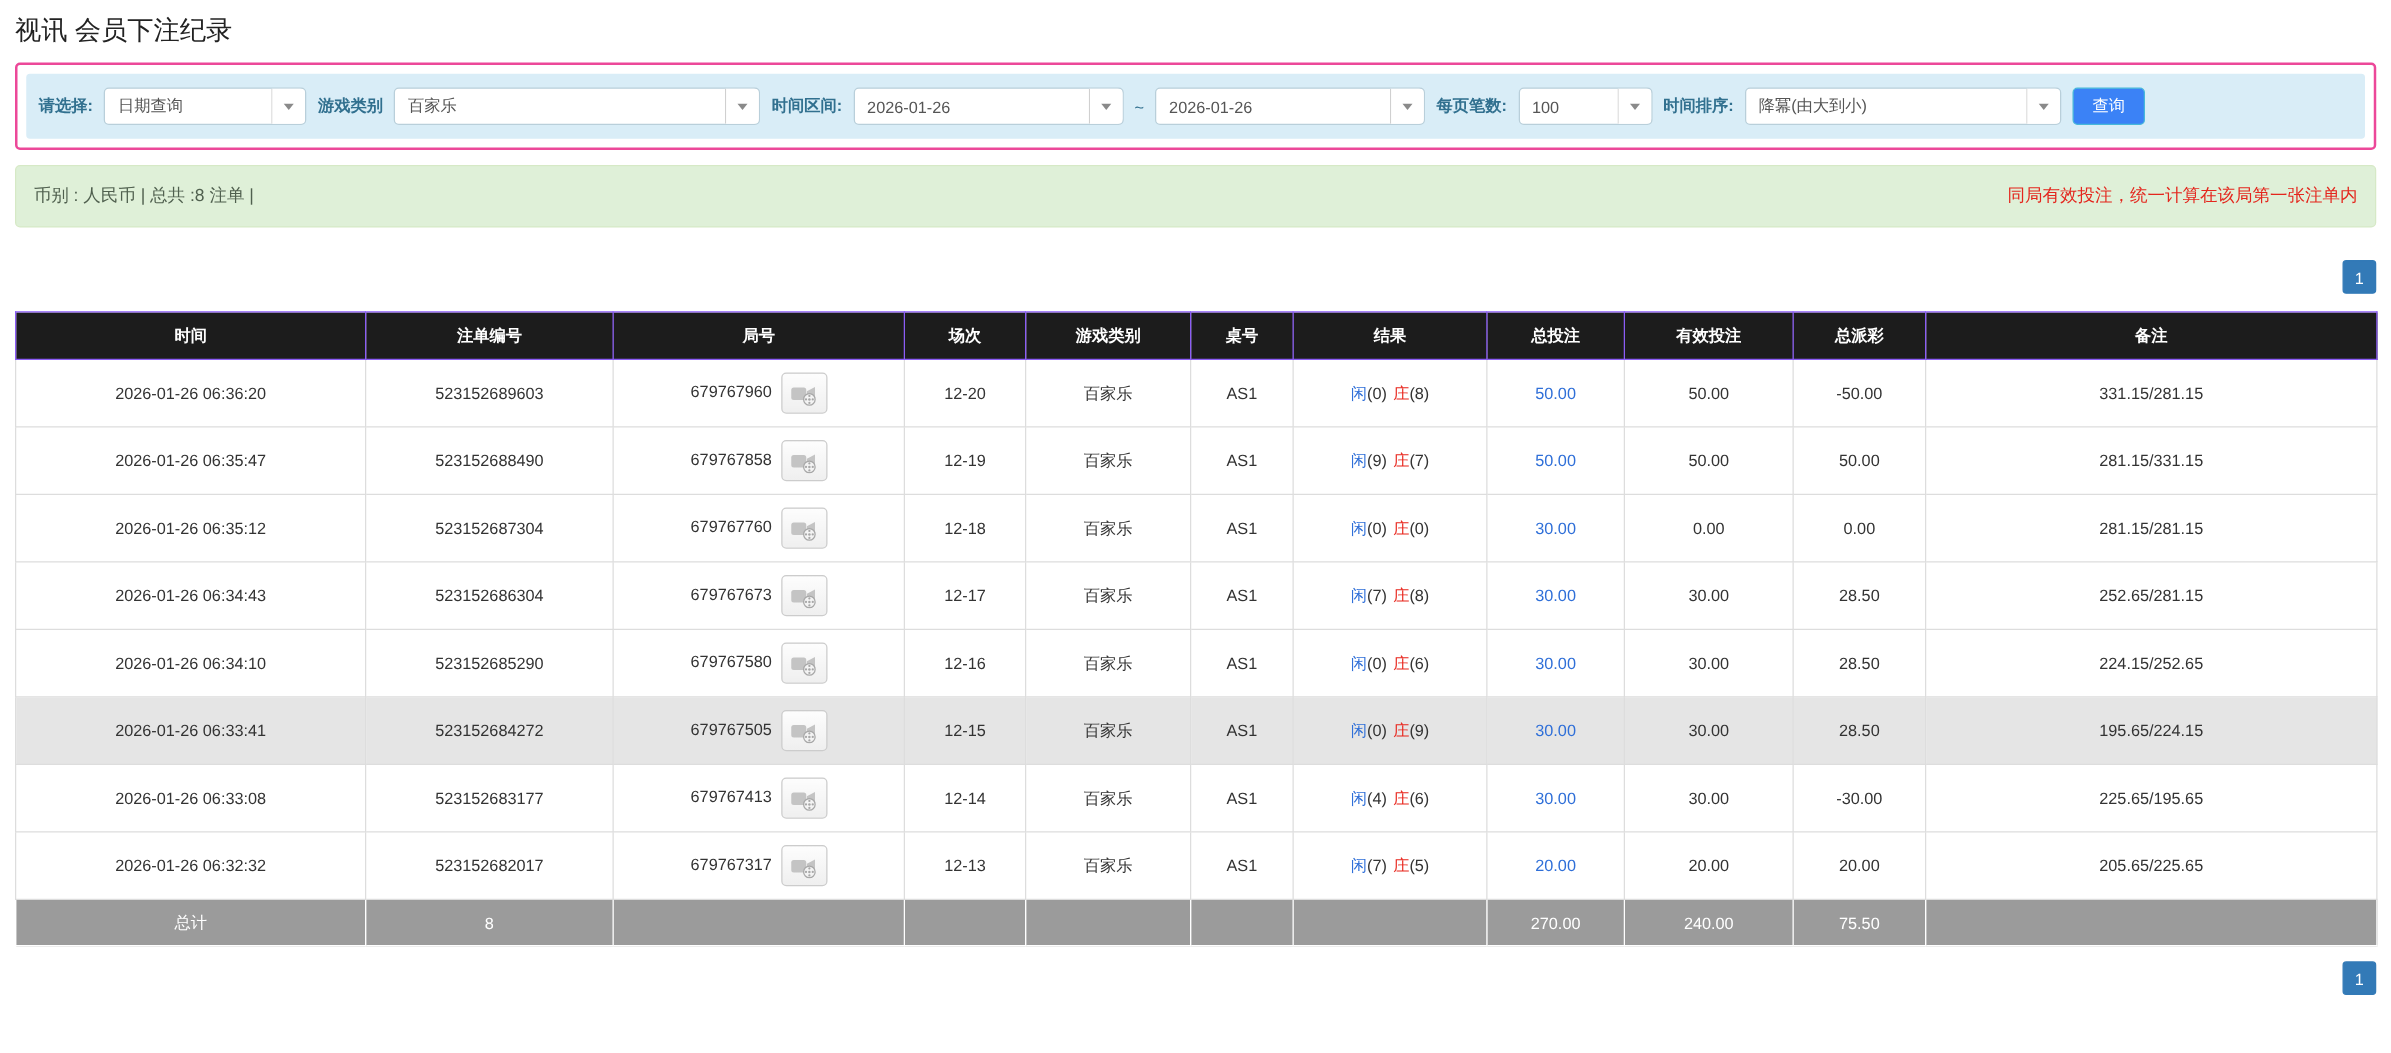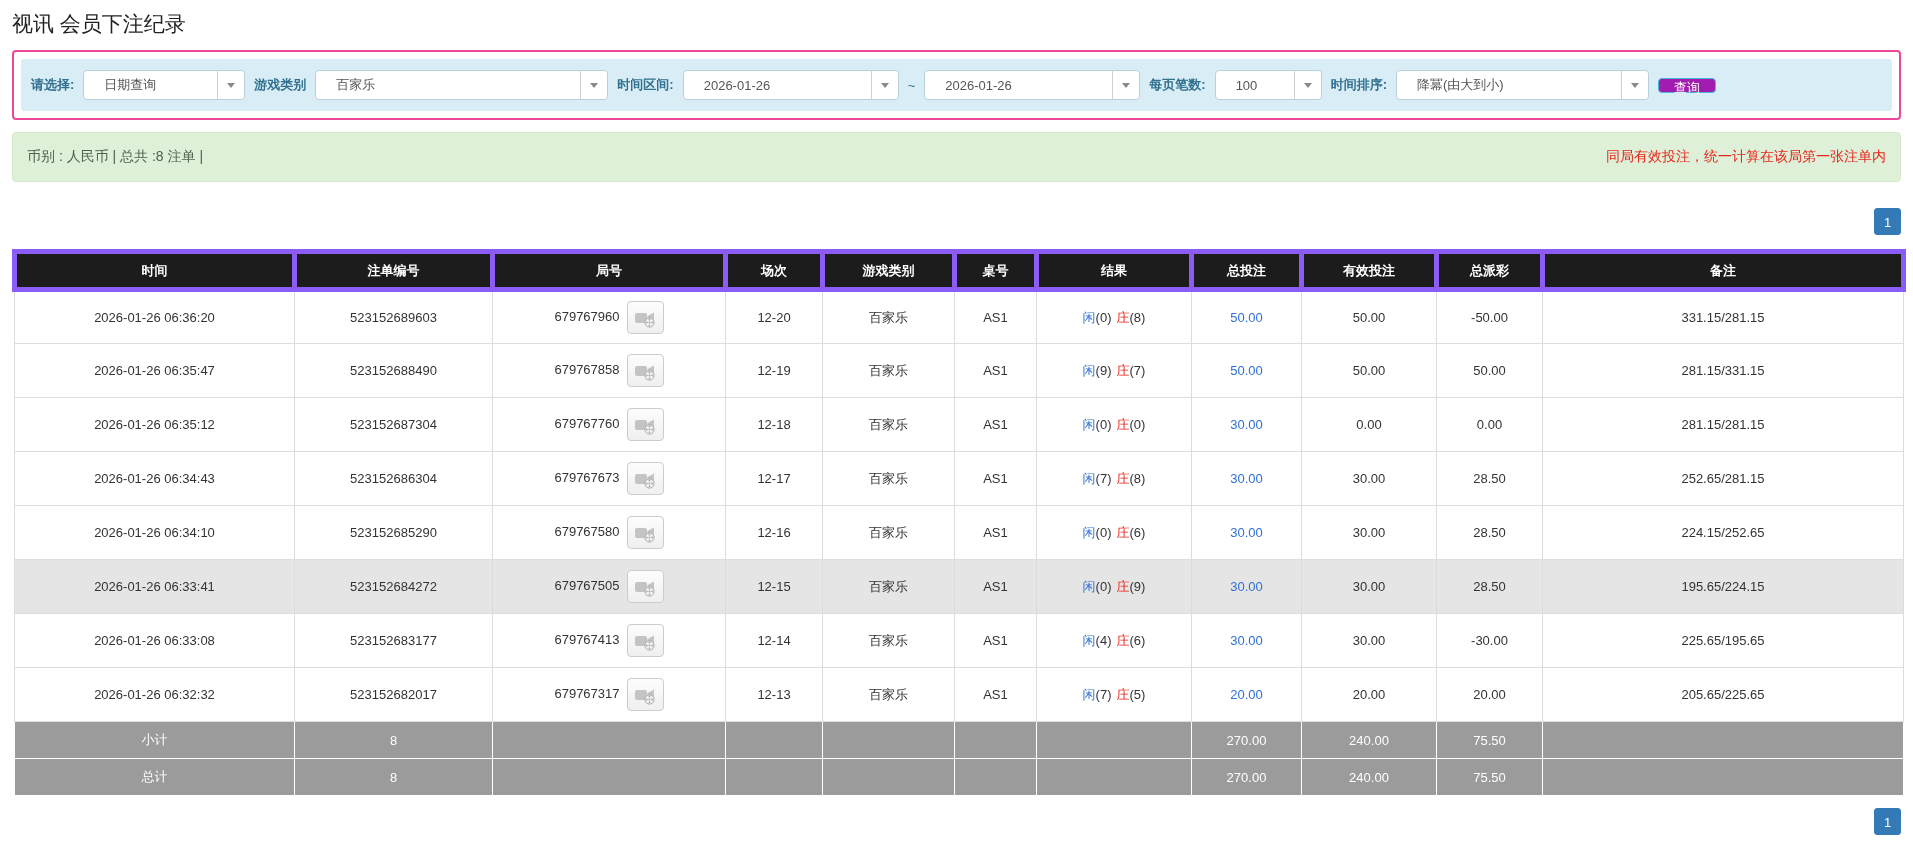--- a/index.html
+++ b/index.html
@@ -9,39 +9,39 @@
     font-family:"Liberation Sans","DejaVu Sans",sans-serif;
     color:#333; overflow:hidden;
   }
   .page-title { margin:10px 0 0 12px; font-size:21px; font-weight:400; color:#222; }
 
   
   .filter-panel { margin:12px 12px 0; border:2px solid #ec4899; border-radius:4px; padding:7px; background:#fff; }
   .filter-bar { background:#d9edf7; border-radius:3px; padding:11px 10px; display:flex; align-items:center; gap:9px; }
   .f-label { color:#31708f; font-weight:bold; font-size:13px; white-space:nowrap; }
   .sel { background:#fff; border:1px solid #b9cfda; border-radius:4px; height:30px; display:flex; align-items:center; font-size:13px; color:#555; cursor:pointer; }
-  .sel .txt { padding:0 20px; flex:1; white-space:nowrap; overflow:hidden; }
+  .sel .txt { padding:0 10px; flex:1; white-space:nowrap; overflow:hidden; }
   .sel .arrow { width:27px; align-self:stretch; border-left:1px solid #d0d0d0; display:flex; align-items:center; justify-content:center; border-radius:0 4px 4px 0; background:#fff; }
   .caret { width:0; height:0; border-left:4px solid transparent; border-right:4px solid transparent; border-top:5px solid #8a8a8a; }
   .tilde { font-size:13px; color:#31708f; }
-  .search-btn { background:#a21caf; border:1px solid #46b8da; color:#fff; font-size:13px; border-radius:4px; height:15px; padding:0 15px; cursor:pointer; }
+  .search-btn { background:#3b82f6; border:1px solid #46b8da; color:#fff; font-size:13px; border-radius:4px; height:30px; padding:0 15px; cursor:pointer; }
 
   
   .summary-bar { margin:12px 12px 0; background:#dff0d8; border:1px solid #d6e9c6; border-radius:4px; height:50px; display:flex; align-items:center; justify-content:space-between; padding:0 14px; font-size:14px; }
   .summary-left { color:#50604f; }
   .summary-right { color:#e4261d; }
 
   
   .pager { text-align:right; margin:26px 12px 0; line-height:0; }
   .pager.bottom { margin-top:12px; }
   .page-btn { display:inline-block; min-width:27px; height:27px; line-height:27px; background:#337ab7; border:1px solid #337ab7; color:#fff; text-align:center; border-radius:3px; font-size:13px; cursor:pointer; }
 
   
   table.records { border-collapse:collapse; table-layout:fixed; width:1889px; margin:14px 12px 0; }
-  .records th { background:#1c1c1c; color:#fff; font-weight:bold; font-size:13px; height:38px; border:5px solid #8b5cf6; padding:0; }
+  .records th { background:#1c1c1c; color:#fff; font-weight:bold; font-size:13px; height:38px; border:1px solid #8b5cf6; padding:0; }
   .records td { border:1px solid #ddd; height:54px; text-align:center; font-size:13px; color:#333; background:#fff; padding:0 4px; }
   tr.hl td { background:#e5e5e5; }
   tr.totals td { background:#9b9b9b; color:#fff; height:37px; border-color:#fff; }
   .blue { color:#2f6fd8; }
   .red  { color:#e8251c; }
   .neg  { color:#f10b0b; }
   .bet-link { color:#2f6fd8; text-decoration:none; cursor:pointer; }
   .score { color:#333; margin-right:5px; }
   .score:last-child { margin-right:0; }
   .round-btn { display:inline-flex; align-items:center; justify-content:center; width:37px; height:33px; border:1px solid #ccc; border-radius:4px; background:linear-gradient(#fdfdfd,#efefef); margin-left:7px; vertical-align:middle; cursor:pointer; }
@@ -363,33 +363,20 @@
       <span class="blue">闲</span><span class="score">(7)</span><span class="red">庄</span><span class="score">(5)</span>
     </td>
     <td><a class="bet-link">20.00</a></td>
     <td>20.00</td>
     <td>20.00</td>
     <td>205.65/225.65</td>
   </tr>
     </tbody>
   <tfoot>
     <tr class="totals">
-      <td>小计</td>
-      <td>8</td>
-      <td></td>
-        <td></td>
-        <td></td>
-      <td></td>
-        <td></td>
-      <td>270.00</td>
-      <td>240.00</td>
-      <td>75.50</td>
-      <td></td>
-    </tr>
-    <tr class="totals">
       <td>总计</td>
       <td>8</td>
       <td></td>
         <td></td>
         <td></td>
       <td></td>
         <td></td>
       <td>270.00</td>
       <td>240.00</td>
       <td>75.50</td>

